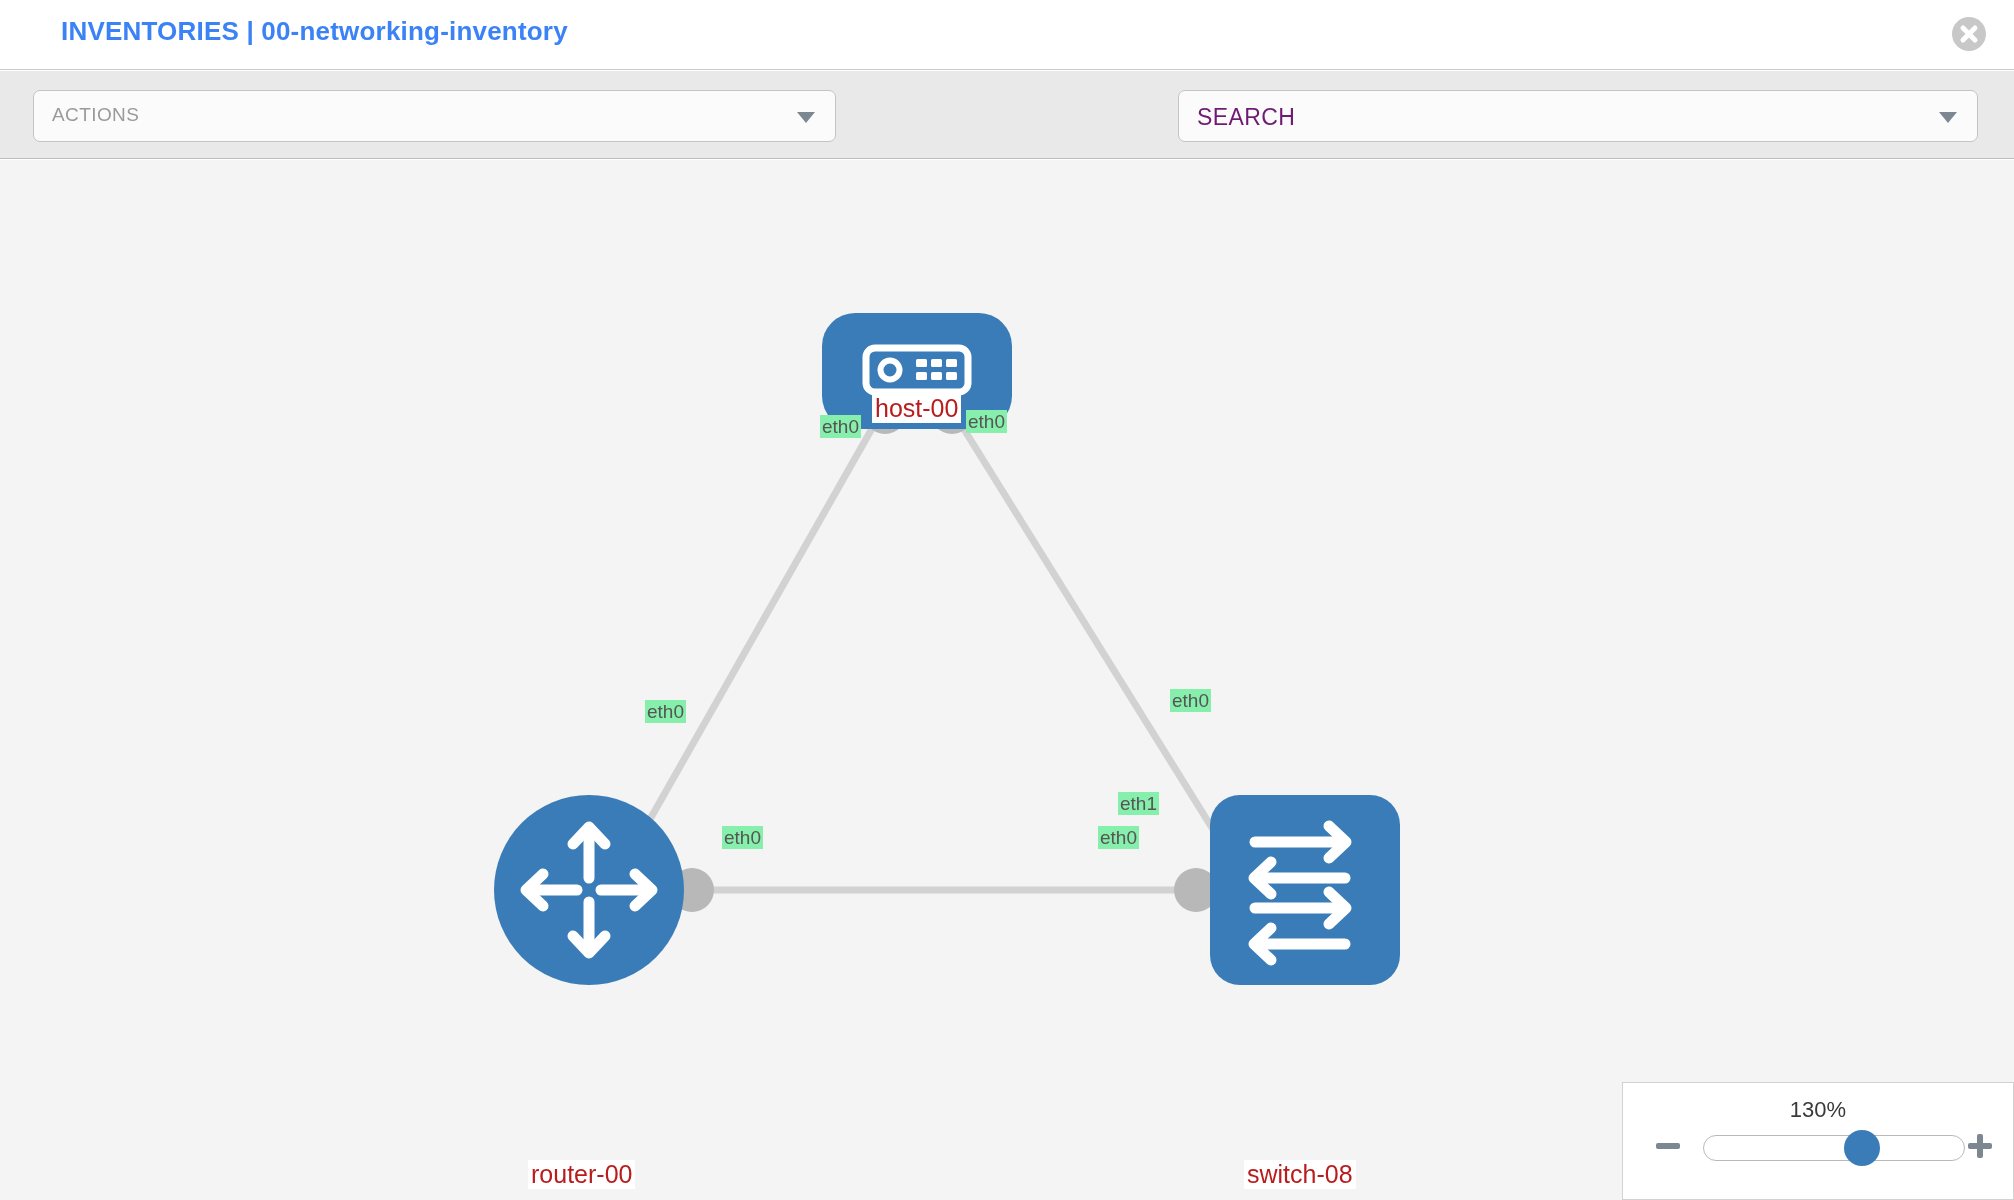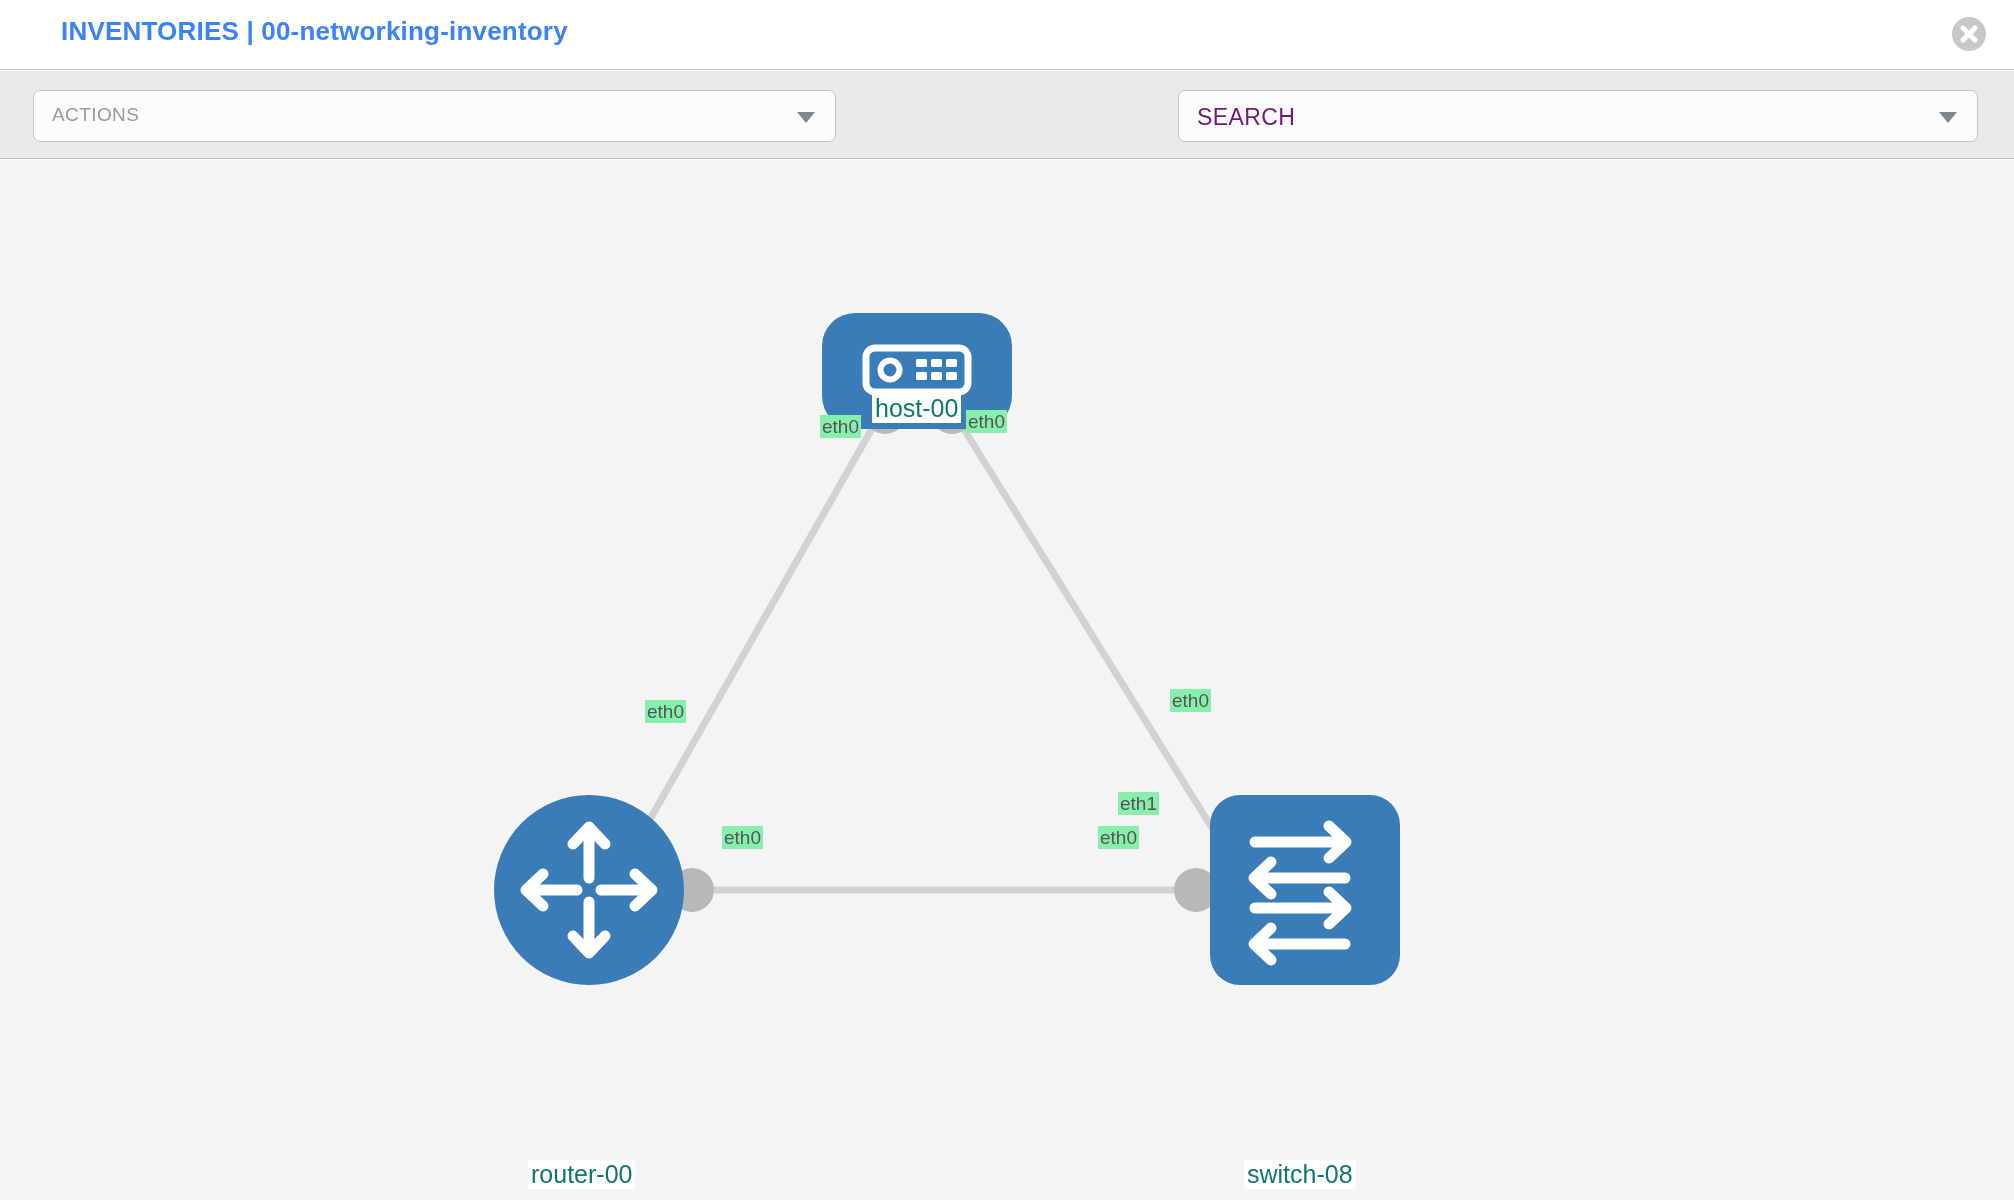--- a/index.html
+++ b/index.html
@@ -83,21 +83,21 @@
     position: absolute; left: 0; top: 160px;
     width: 2014px; height: 1040px;
     background: #f4f4f4;
     overflow: hidden;
   }
   #topo { position: absolute; left: 0; top: 0; }
 
   .node-label {
     position: absolute;
     background: #ffffff;
-    color: #0f766e;
+    color: #b91c1c;
     font-size: 25px;
     line-height: 29px;
     padding: 0 3px;
     white-space: nowrap;
     cursor: pointer;
   }
   .iface-label {
     position: absolute;
     background: #86efac;
     color: #555555;
@@ -254,14 +254,34 @@
     <div class="iface-label" style="left:966px; top:250px;">eth0</div>
 
     <div class="iface-label" style="left:645px; top:540px;">eth0</div>
     <div class="iface-label" style="left:1170px; top:529px;">eth0</div>
 
     <div class="iface-label" style="left:722px; top:666px;">eth0</div>
     <div class="iface-label" style="left:1098px; top:666px;">eth0</div>
     <div class="iface-label" style="left:1118px; top:632px;text-align:center;">eth1</div>
   </div>
 
+  <div class="zoom-panel">
+    <div class="zoom-value">130%</div>
+
+    <div class="zoom-minus">
+      <svg width="30" height="30" viewBox="0 0 30 30" aria-hidden="true">
+        <rect x="3" y="12" width="24" height="6" rx="2" fill="#7d8792"></rect>
+      </svg>
+    </div>
+
+    <div class="zoom-track">
+      <div class="zoom-thumb" id="zoom-thumb" style="left: 140.12px;"></div>
+    </div>
+
+    <div class="zoom-plus">
+      <svg width="30" height="30" viewBox="0 0 30 30" aria-hidden="true">
+        <rect x="3" y="12" width="24" height="6" rx="2" fill="#7d8792"></rect>
+        <rect x="12" y="3" width="6" height="24" rx="2" fill="#7d8792"></rect>
+      </svg>
+    </div>
+  </div>
 
 </div>
 
 </body></html>

